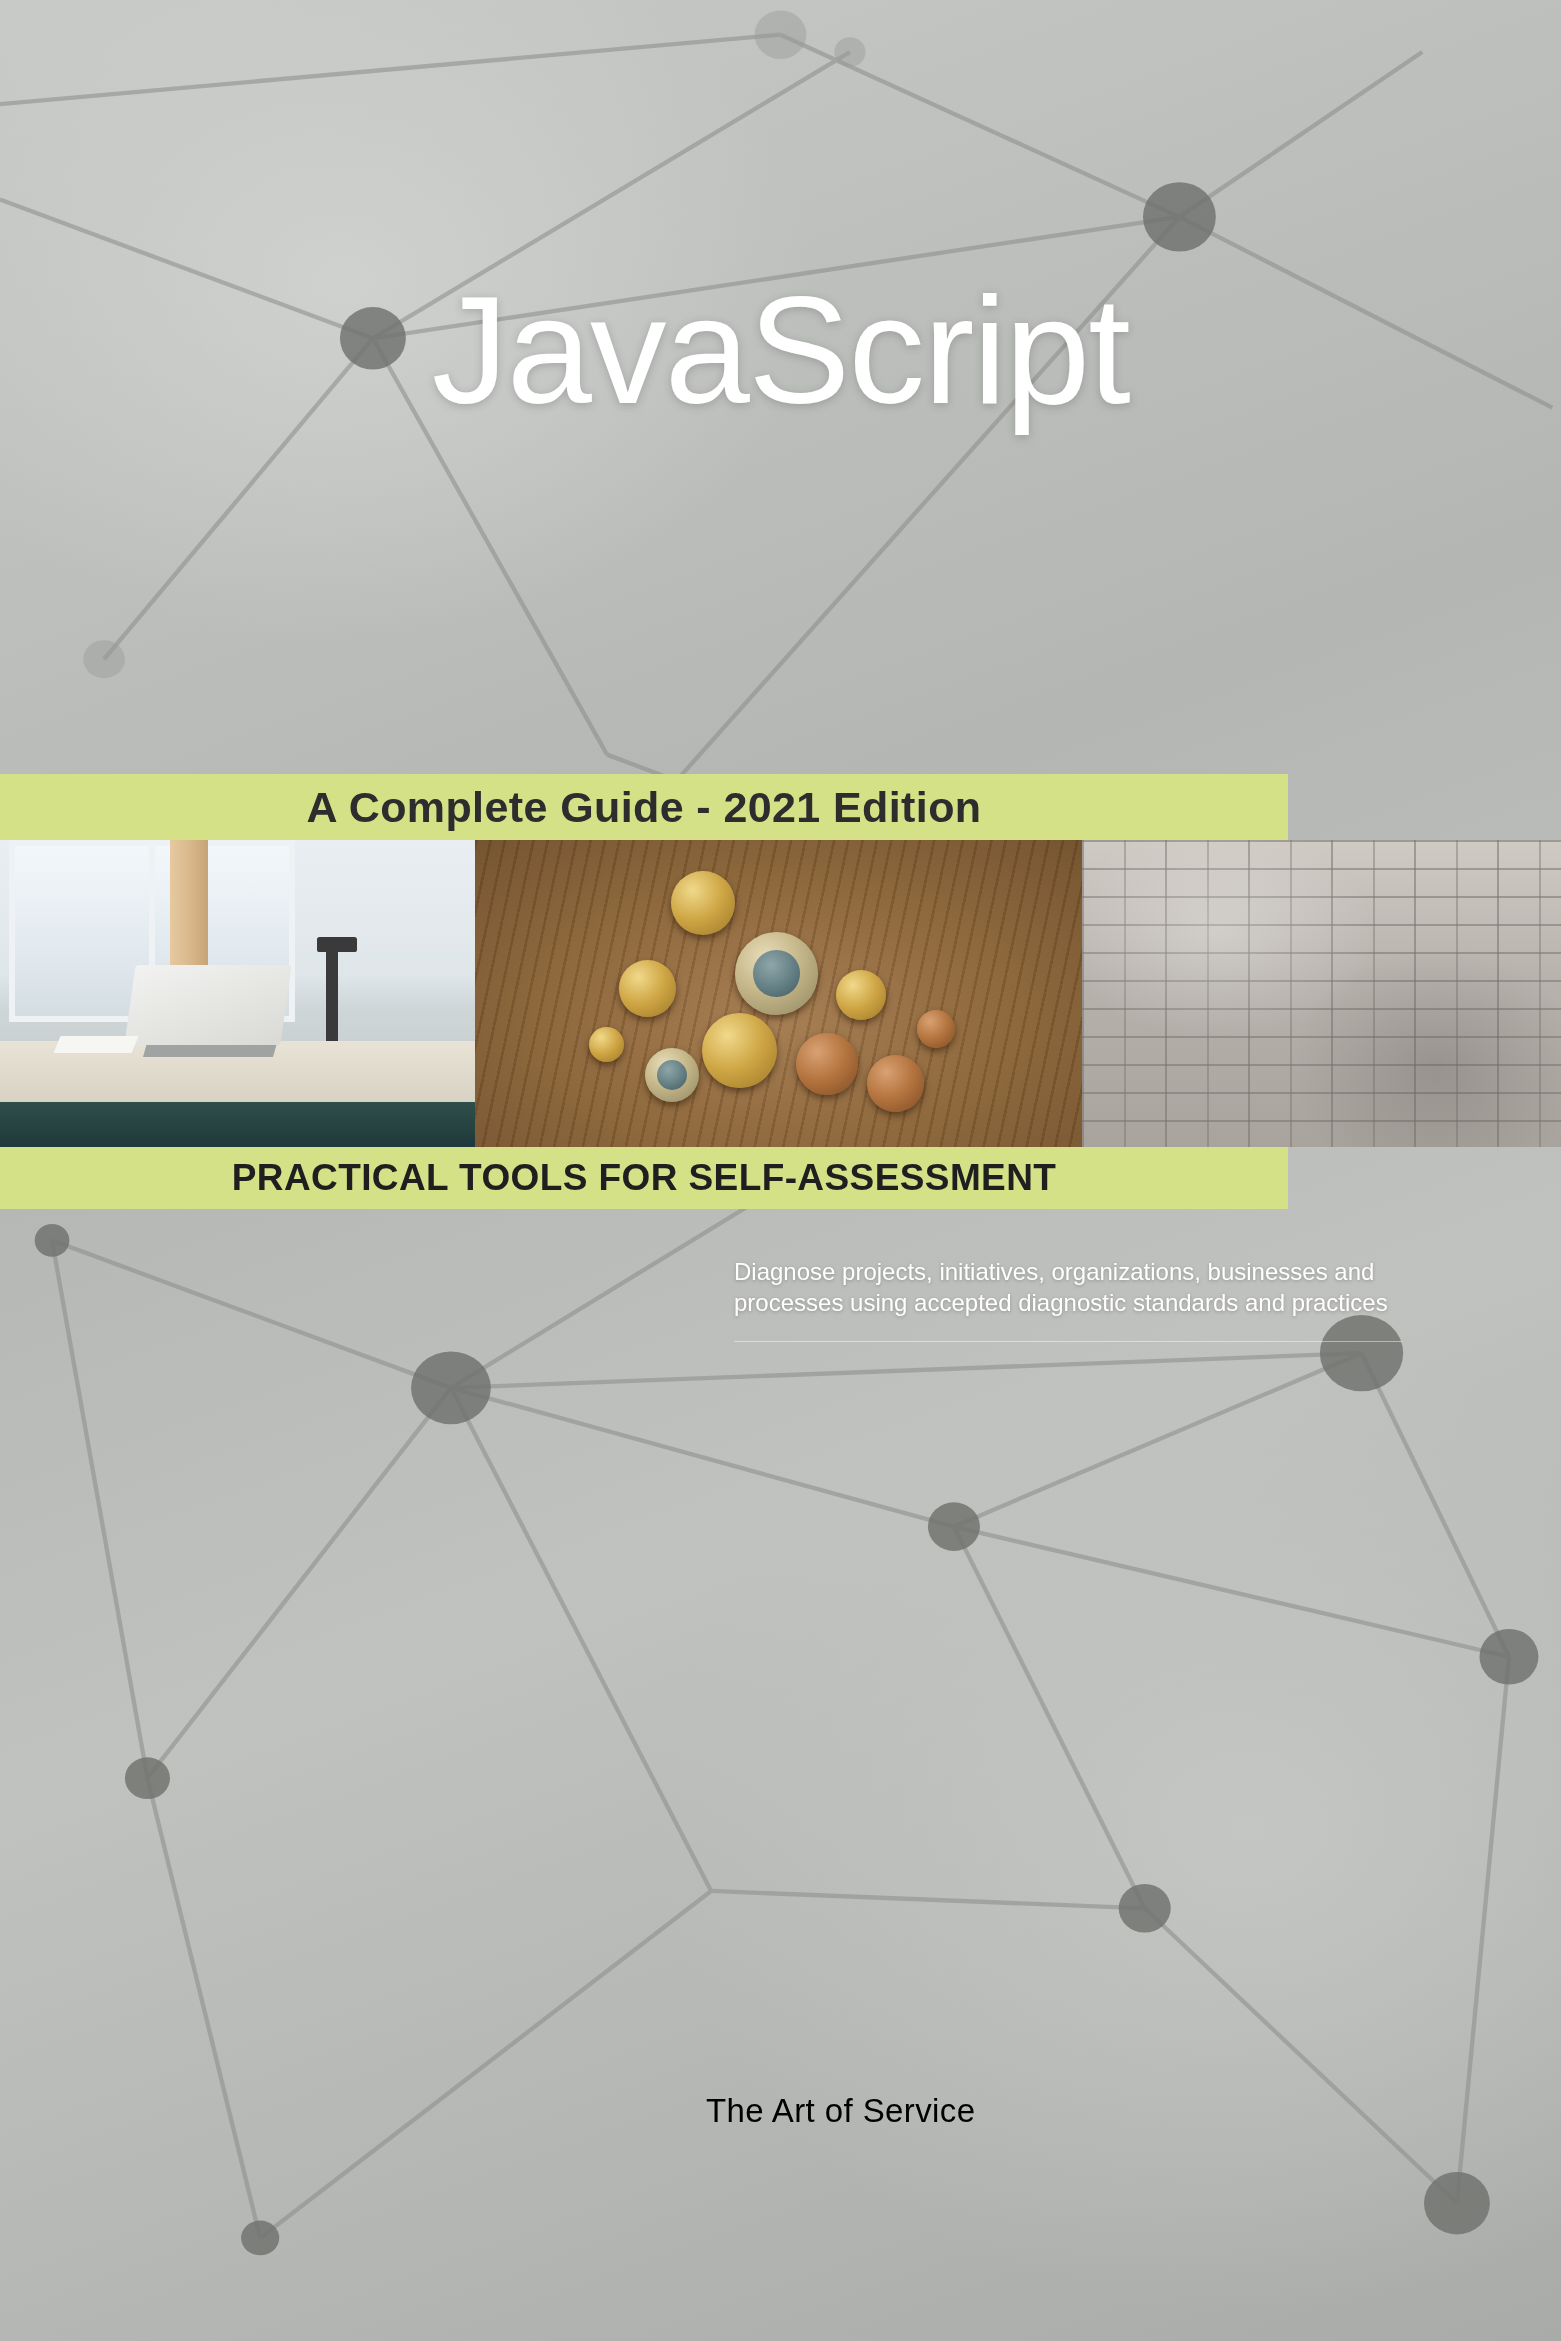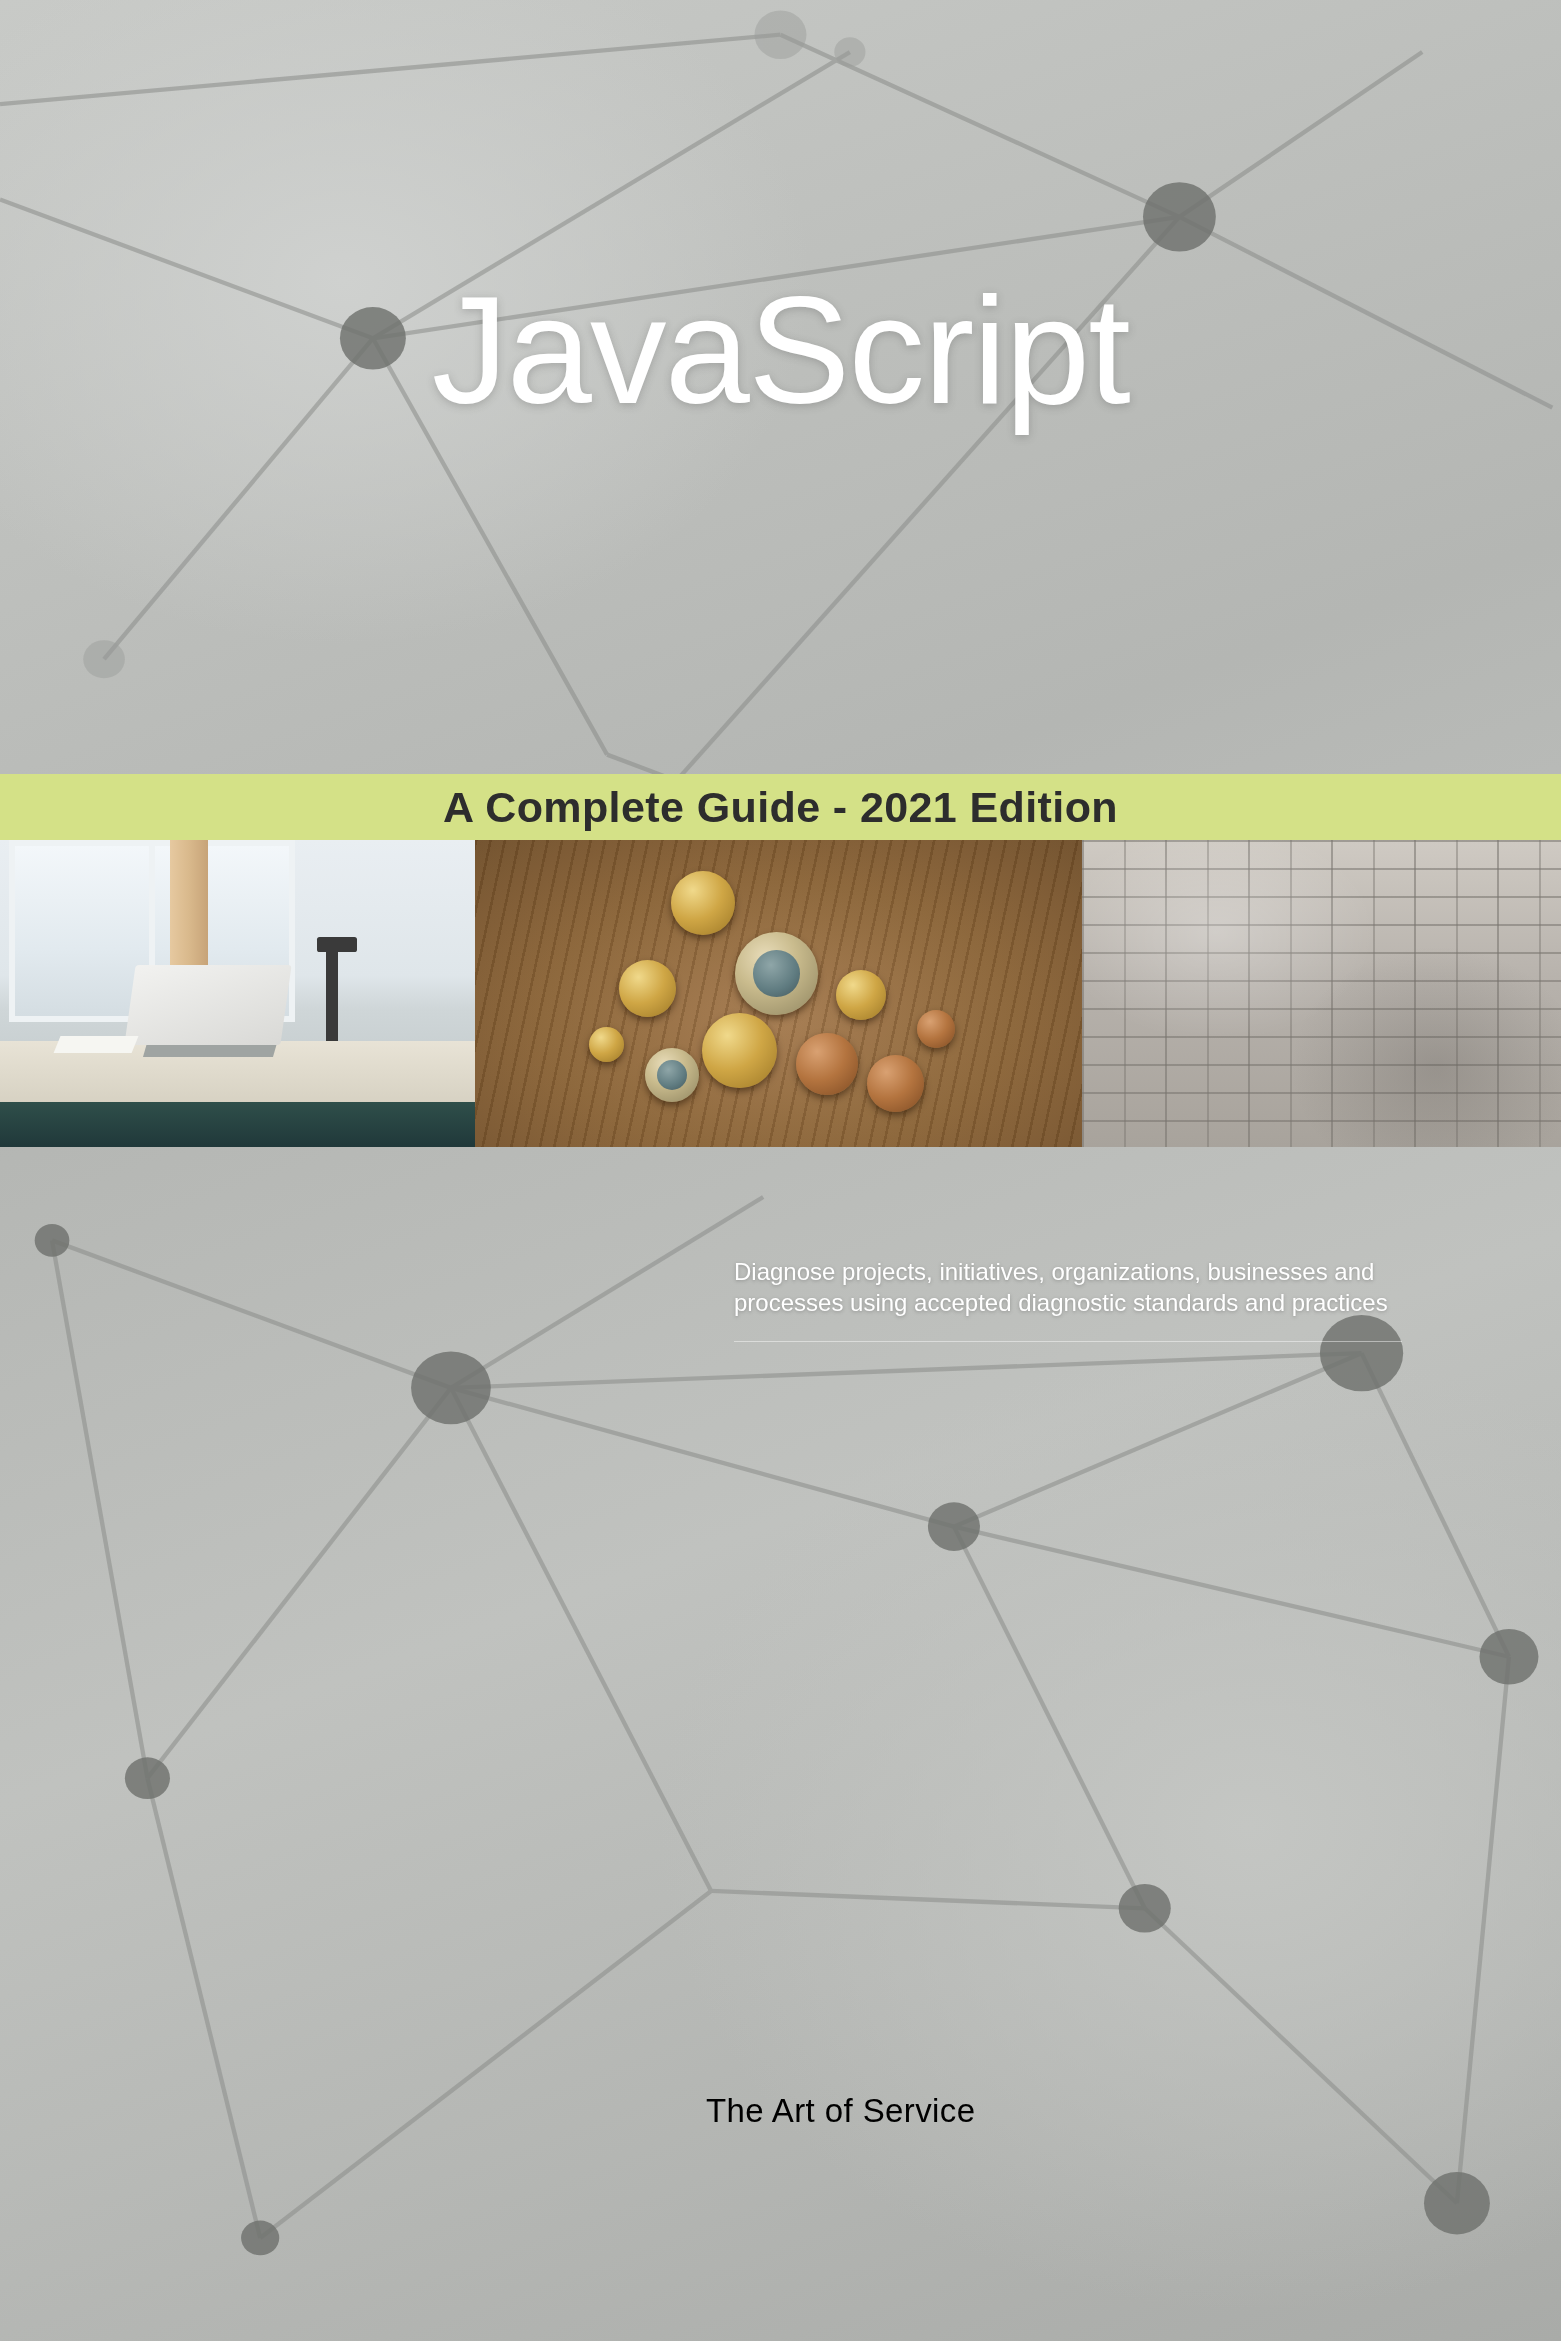--- a/index.html
+++ b/index.html
@@ -40,21 +40,21 @@
     line-height: 1.05;
     font-weight: 400;
     letter-spacing: -1.7px;
     text-shadow: 0 1.7px 8.7px rgba(60,60,60,0.25);
   }
 
   
   .band {
     position: absolute;
     left: 0;
-    width: 1561px;
+    width: 1288px;
     background: #d4e187;
     display: flex;
     align-items: center;
     justify-content: center;
   }
   .band-subtitle {
     top: 774px;
     height: 66px;
   }
   .band-subtitle .band-text {
@@ -313,20 +313,23 @@
     </div>
 
     <div class="photo photo-bricks">
       <div class="bricks-layer"></div>
       <div class="bricks-offset"></div>
       <div class="bricks-noise"></div>
     </div>
 
   </div>
 
+  <div class="band band-tagline">
+    <div class="band-text">PRACTICAL TOOLS FOR SELF-ASSESSMENT</div>
+  </div>
 
   <div class="bullets">
     <p class="bullet">Diagnose projects, initiatives, organizations, businesses and processes using accepted diagnostic standards and practices</p>
   </div>
 
   <div class="publisher">The Art of Service</div>
 
 </div>
 
 

